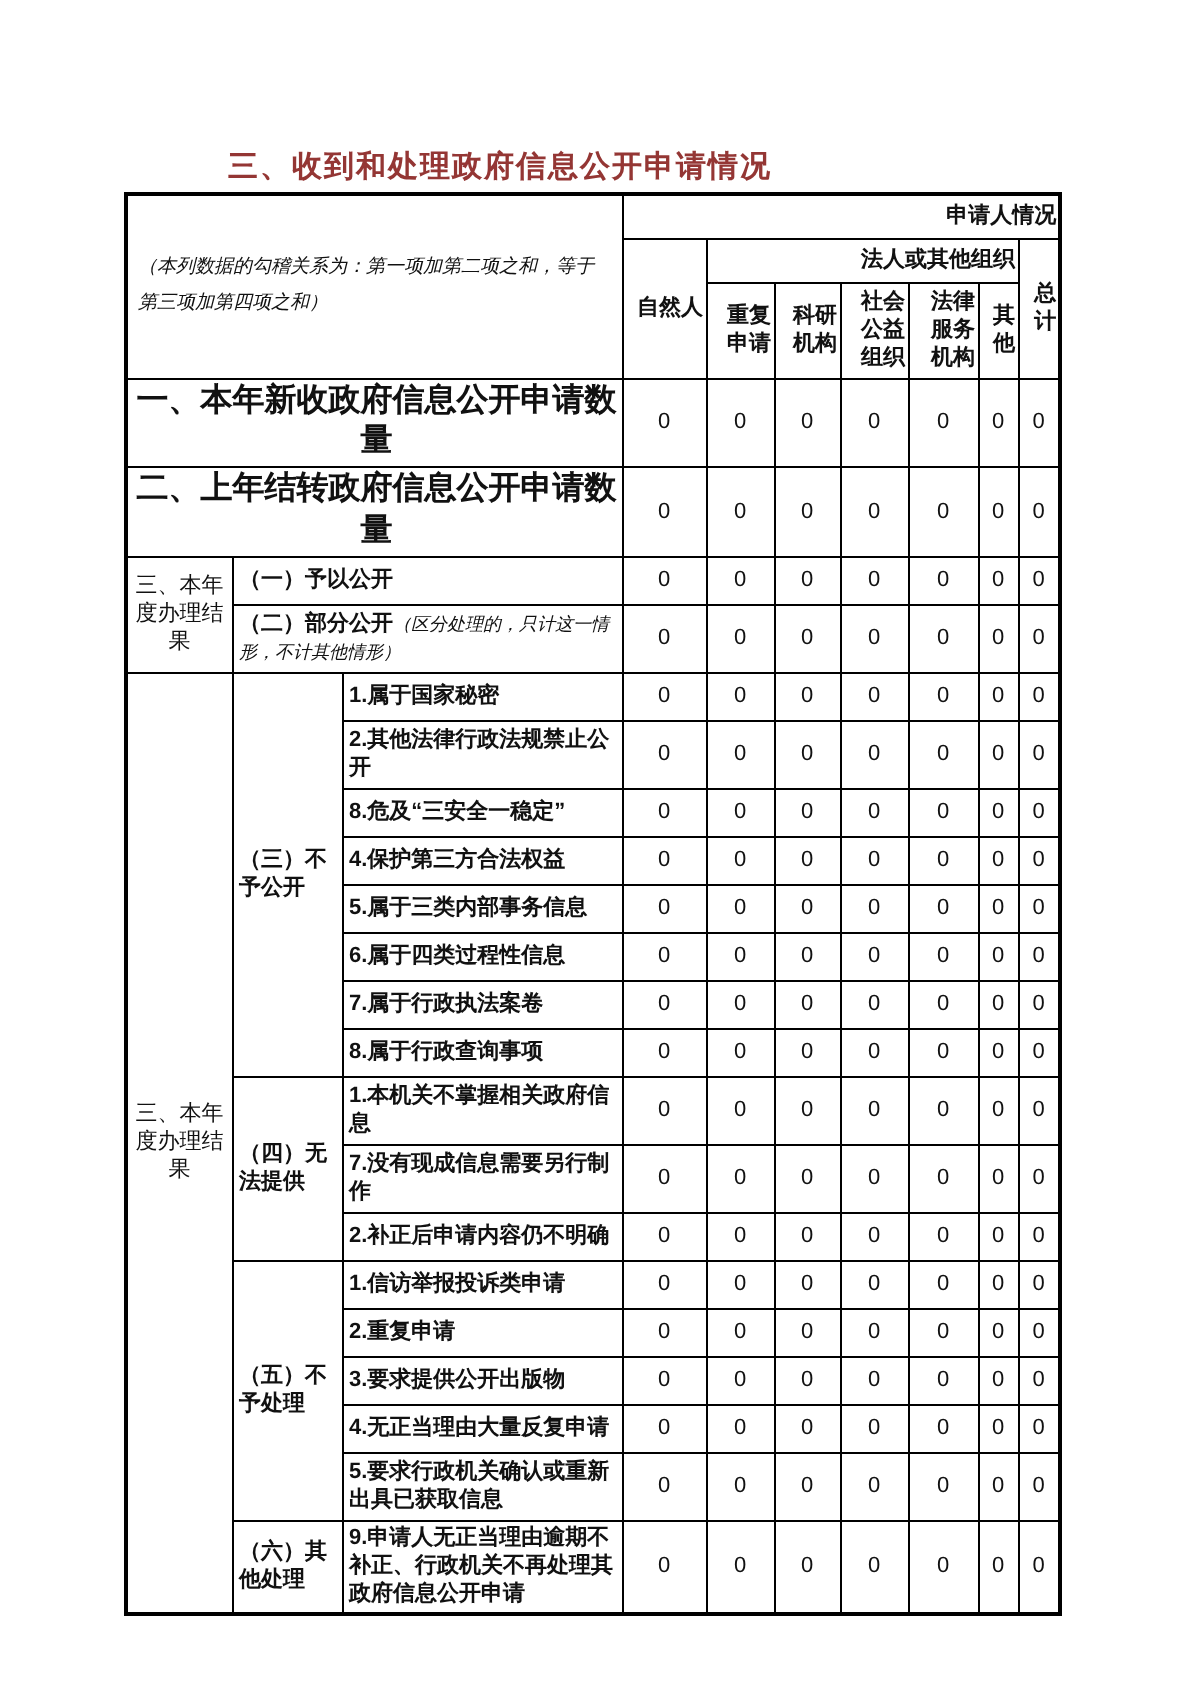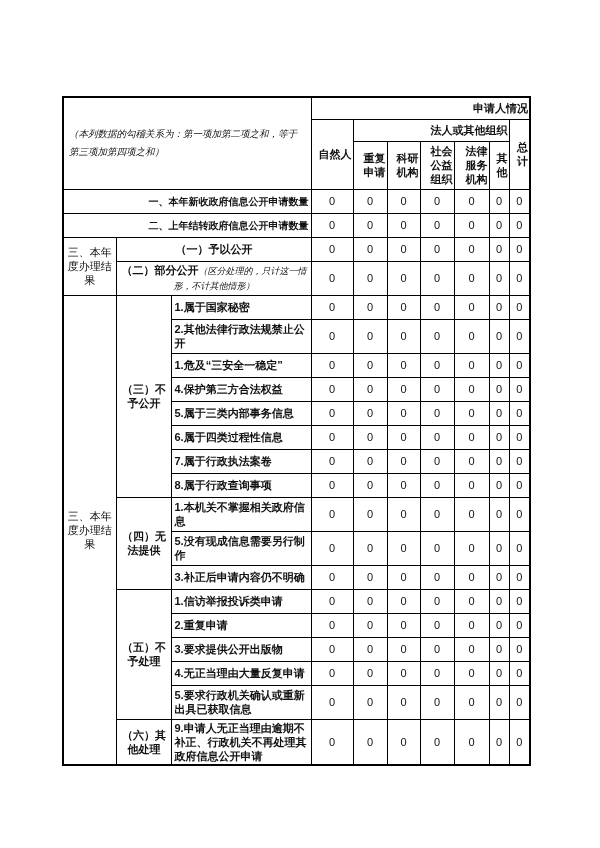--- a/index.html
+++ b/index.html
@@ -43,42 +43,43 @@
   .hc { font-size: 11px; font-weight: bold; text-align: right; padding: 1px; }
   .note-cell {
     font-family: "Liberation Serif", serif;
     font-style: italic;
     font-size: 9.5px;
     font-weight: normal;
     line-height: 1.9;
     padding: 20px 5px;
     text-align: left;
   }
-  .row-label { font-size: 10px; font-weight: bold; text-align: right; padding-left: 4px; }
+  .row-label { font-size: 16px; font-weight: bold; text-align: center; padding-left: 4px; }
   .sec-a { font-size: 11px; font-weight: normal; text-align: center; padding: 1px; }
-  .sec-b { font-size: 11px; font-weight: bold; text-align: center; padding-left: 3px; }
+  .sec-b { font-size: 11px; font-weight: bold; text-align: left; padding-left: 3px; }
   .item  { font-size: 11px; font-weight: bold; text-align: left; padding-left: 3px; margin-top: 44px; }
   .v { font-size: 11px; text-align: center; font-weight: normal; }
   .inote {
     font-family: "Liberation Serif", serif;
     font-style: italic;
     font-size: 9px;
     font-weight: normal;
   }
   tr.hh1 { height: 22px; }
   tr.hh2 { height: 22px; }
   tr.hh3 { height: 48px; }
   tr.rh1 { height: 24px; }
   tr.rh2 { height: 34px; }
   tr.rh3 { height: 46px; }
 </style>
 </head>
 <body>
 
 <div class="page">
+  <div class="title">三、收到和处理政府信息公开申请情况</div>
 
   <table class="report">
     <colgroup>
       <col style="width:53px">
         <col style="width:55px">
         <col style="width:140px">
       <col style="width:42px">
         <col style="width:34px">
         <col style="width:33px">
       <col style="width:34px">
@@ -166,21 +167,21 @@
       <td class="item">2.其他法律行政法规禁止公开</td>
       <td class="v">0</td>
       <td class="v">0</td>
       <td class="v">0</td>
       <td class="v">0</td>
       <td class="v">0</td>
       <td class="v">0</td>
       <td class="v">0</td>
     </tr>
     <tr class="rh1">
-      <td class="item">1.危及“三安全一稳定”</td>
+      <td class="item">8.危及“三安全一稳定”</td>
       <td class="v">0</td>
       <td class="v">0</td>
       <td class="v">0</td>
       <td class="v">0</td>
       <td class="v">0</td>
       <td class="v">0</td>
       <td class="v">0</td>
     </tr>
     <tr class="rh1">
       <td class="item">4.保护第三方合法权益</td>
@@ -238,31 +239,31 @@
       <td class="item">1.本机关不掌握相关政府信息</td>
       <td class="v">0</td>
       <td class="v">0</td>
       <td class="v">0</td>
       <td class="v">0</td>
       <td class="v">0</td>
       <td class="v">0</td>
       <td class="v">0</td>
     </tr>
     <tr class="rh2">
-      <td class="item">5.没有现成信息需要另行制作</td>
-      <td class="v">0</td>
-      <td class="v">0</td>
-      <td class="v">0</td>
-      <td class="v">0</td>
-      <td class="v">0</td>
-      <td class="v">0</td>
-      <td class="v">0</td>
-    </tr>
-    <tr class="rh1">
-      <td class="item">3.补正后申请内容仍不明确</td>
+      <td class="item">7.没有现成信息需要另行制作</td>
+      <td class="v">0</td>
+      <td class="v">0</td>
+      <td class="v">0</td>
+      <td class="v">0</td>
+      <td class="v">0</td>
+      <td class="v">0</td>
+      <td class="v">0</td>
+    </tr>
+    <tr class="rh1">
+      <td class="item">2.补正后申请内容仍不明确</td>
       <td class="v">0</td>
       <td class="v">0</td>
       <td class="v">0</td>
       <td class="v">0</td>
       <td class="v">0</td>
       <td class="v">0</td>
       <td class="v">0</td>
     </tr>
 
     <tr class="rh1">

